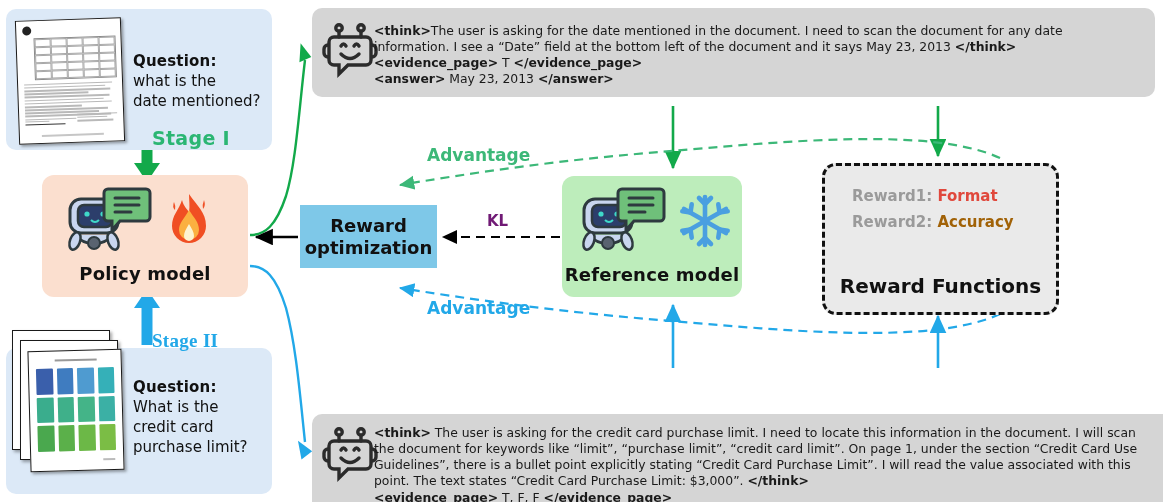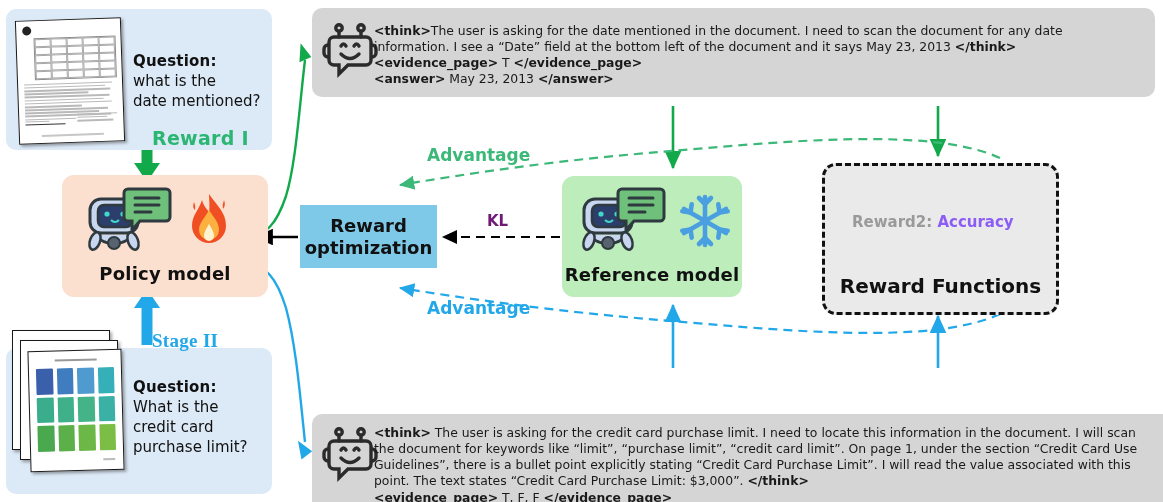--- a/index.html
+++ b/index.html
@@ -14,21 +14,21 @@
   .stage1{color:#2bb673;}
   .stage2{color:#22a8e8;}
   
   .docsheet{background:#fff;border:1.5px solid #1a1a1a;box-shadow:2px 2px 3px rgba(0,0,0,.35);}
   .docline{background:#b9b9b9;height:1.6px;margin:1.6px 0;}
   .doctbl{border:1px solid #8a8a8a;display:grid;}
   .doctbl div{border:.5px solid #a8a8a8;}
   
   .mbox{border-radius:12px;display:flex;flex-direction:column;align-items:center;justify-content:flex-start;}
   .mbox .caption{font-weight:bold;font-size:18px;color:#111;letter-spacing:.2px;}
-  .policybox{background:#fbdfcf;margin-left:20px;}
+  .policybox{background:#fbdfcf;}
   .refbox{background:#bdedbb;}
   .optbox{background:#7ec8e8;display:flex;align-items:center;justify-content:center;
           text-align:center;font-weight:bold;font-size:18px;color:#111;line-height:1.18;}
   .rewardbox{background:#eaeaea;border:3px dashed #111;border-radius:14px;}
   .rwline{font-size:15px;font-weight:bold;color:#9a9a9a;white-space:nowrap;}
   .rwtitle{font-weight:bold;font-size:20px;color:#111;text-align:center;}
   
   .bubble{background:#d5d5d5;border-radius:10px;}
   .btext{font-size:12.4px;color:#1a1a1a;line-height:1.30;}
   .kl{font-weight:bold;font-size:15px;color:#701a75;}
@@ -146,21 +146,21 @@
   <div class="abs" style="left:6px;top:98px;width:40px;">
     <div class="docline" style="width:60%"></div>
     <div class="docline" style="width:100%;background:#333;height:1px"></div>
   </div>
   <div class="abs" style="left:22px;top:114px;width:62px;height:1.6px;background:#c6c6c6;"></div>
 </div>
 
 <div class="abs qlabel" style="left:133px;top:52px;">Question:</div>
 <div class="abs qtext" style="left:133px;top:72px;width:136px;white-space:pre-line;">what is  the
 date mentioned?</div>
-<div class="abs stage stage1" style="left:152px;top:127px;">Reward I</div>
+<div class="abs stage stage1" style="left:152px;top:127px;">Stage I</div>
 
 <div class="abs qpanel" style="left:6px;top:348px;width:266px;height:146px;"></div>
 
 <div class="abs docsheet" style="left:12px;top:330px;width:96px;height:118px;"></div>
 <div class="abs docsheet" style="left:20px;top:340px;width:96px;height:118px;"></div>
 <div class="abs docsheet" style="left:29px;top:350px;width:92px;height:119px;transform:rotate(-1.5deg);">
   <div class="abs" style="left:26px;top:8px;width:42px;height:2px;background:#999;"></div>
   <div class="abs" style="left:7px;top:17px;width:78px;height:83px;display:grid;grid-template-columns:repeat(4,1fr);grid-template-rows:repeat(3,1fr);gap:3px 4px;">
     <div style="background:#3a5fab;border-radius:1px"></div>
     <div style="background:#3f7cc0;border-radius:1px"></div>
@@ -246,23 +246,27 @@
         <path d="M43.5,37.5 l8.2,1.2 M43.5,37.5 l-1.2,8.2"></path>
         <path d="M14.5,37.5 l-8.2,1.2 M14.5,37.5 l1.2,8.2"></path>
         <path d="M43.5,20.5 l8.2,-1.2 M43.5,20.5 l-1.2,-8.2"></path>
       </g>
     </svg>
   </div>
   <div class="abs caption" style="left:0;right:0;top:88px;text-align:center;">Reference model</div>
 </div>
 
 <div class="abs rewardbox" style="left:822px;top:163px;width:231px;height:146px;">
+  <div class="abs" style="left:27px;top:20px;">
+    <span class="rwline">Reward1:</span>
+    <span class="rwline" style="color:#e0483c;">Format</span>
+  </div>
   <div class="abs" style="left:27px;top:46px;">
     <span class="rwline">Reward2:</span>
-    <span class="rwline" style="color:#8b5cf6;">Accuracy</span>
+    <span class="rwline" style="color:#a16207;">Accuracy</span>
   </div>
   <div class="abs rwtitle" style="left:0;right:0;top:108px;">Reward Functions</div>
 </div>
 
 <div class="abs bubble" style="left:312px;top:8px;width:843px;height:89px;">
   <svg class="abs" width="54" height="56" viewBox="0 0 54 56" style="left:12px;top:14px;">
     <g stroke="#2b2b2b" stroke-width="3.4" fill="none" stroke-linecap="round">
       <circle cx="15" cy="6" r="3.2"></circle>
         <circle cx="37" cy="6" r="3.2"></circle>
       <path d="M15,9 V15 M37,9 V15"></path>

